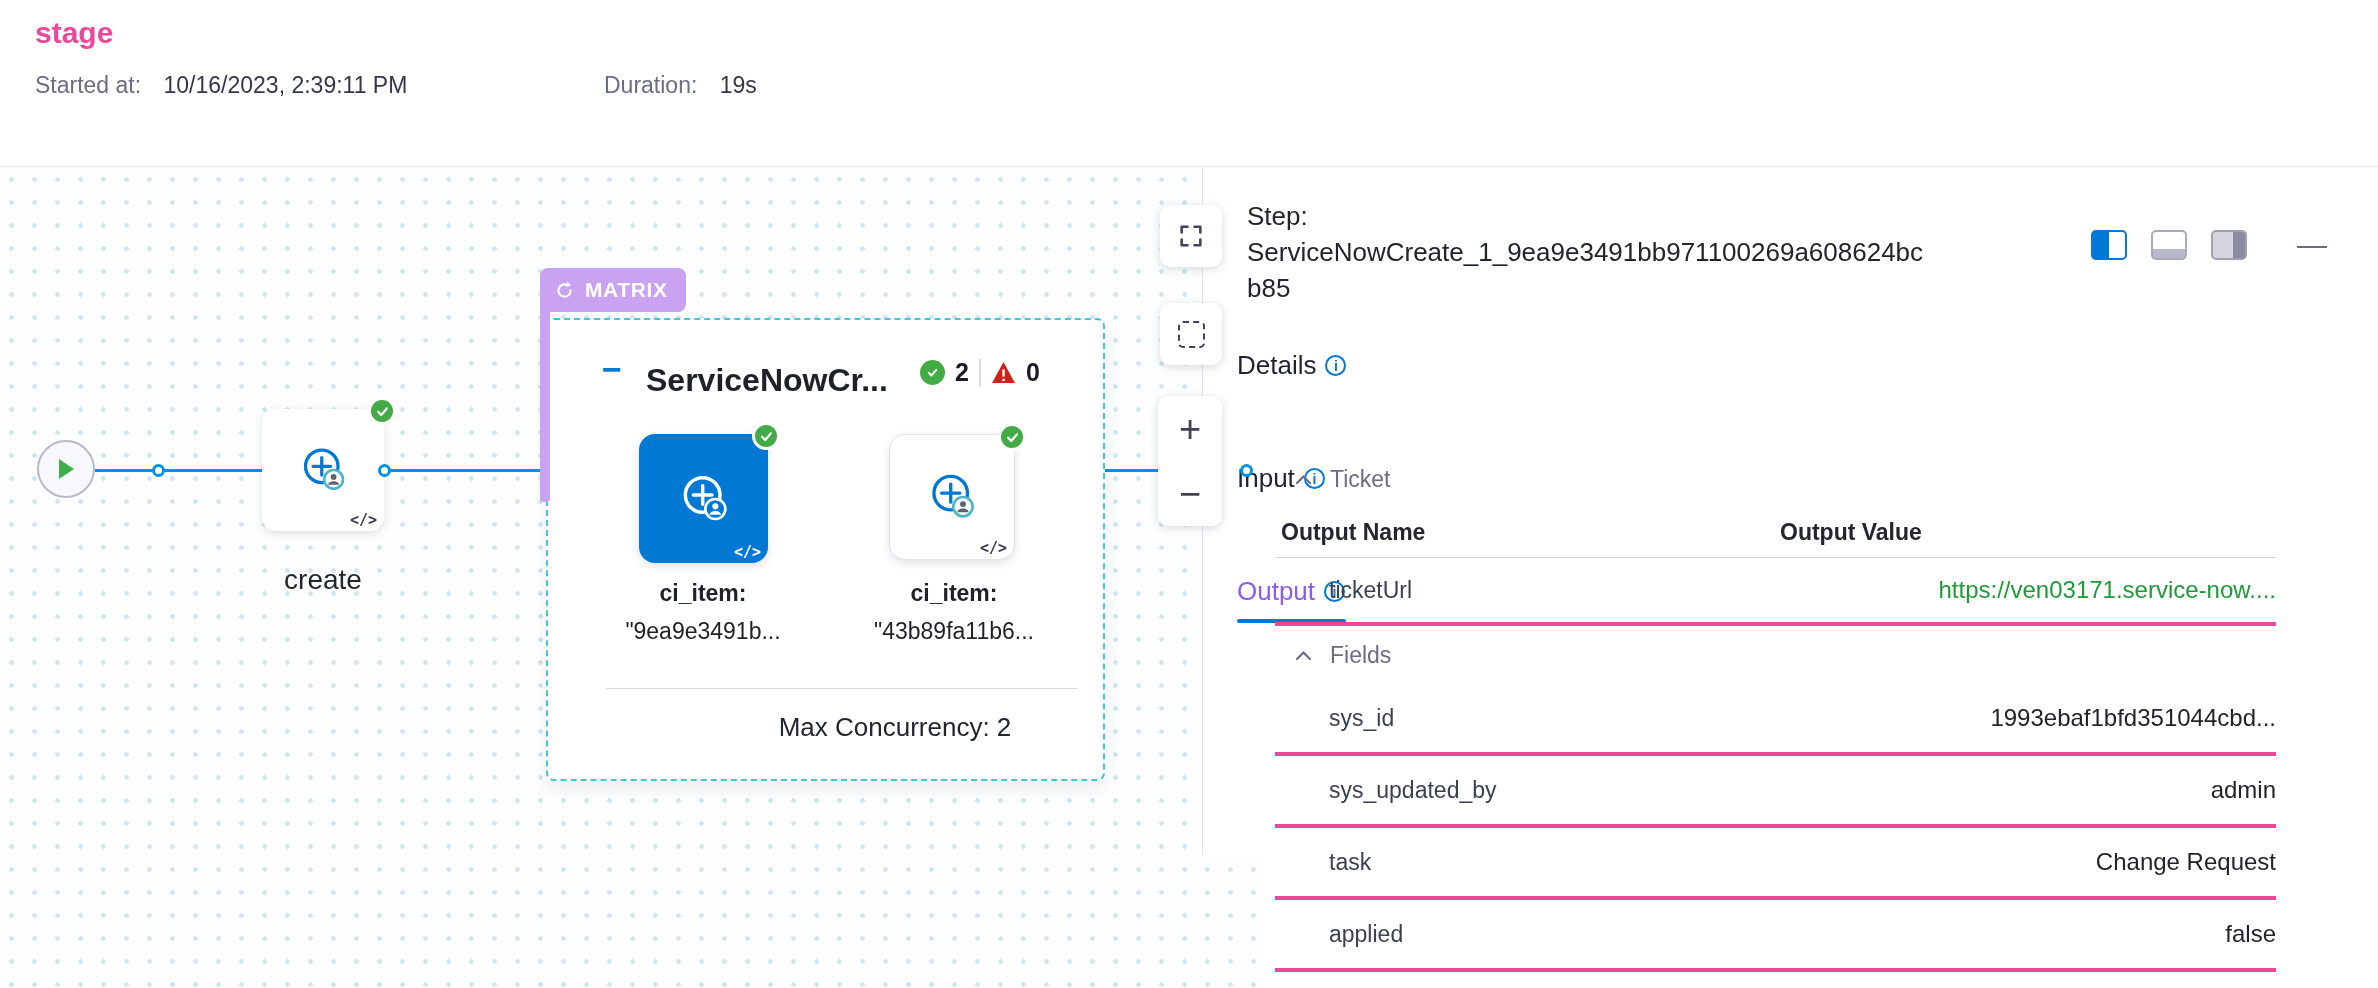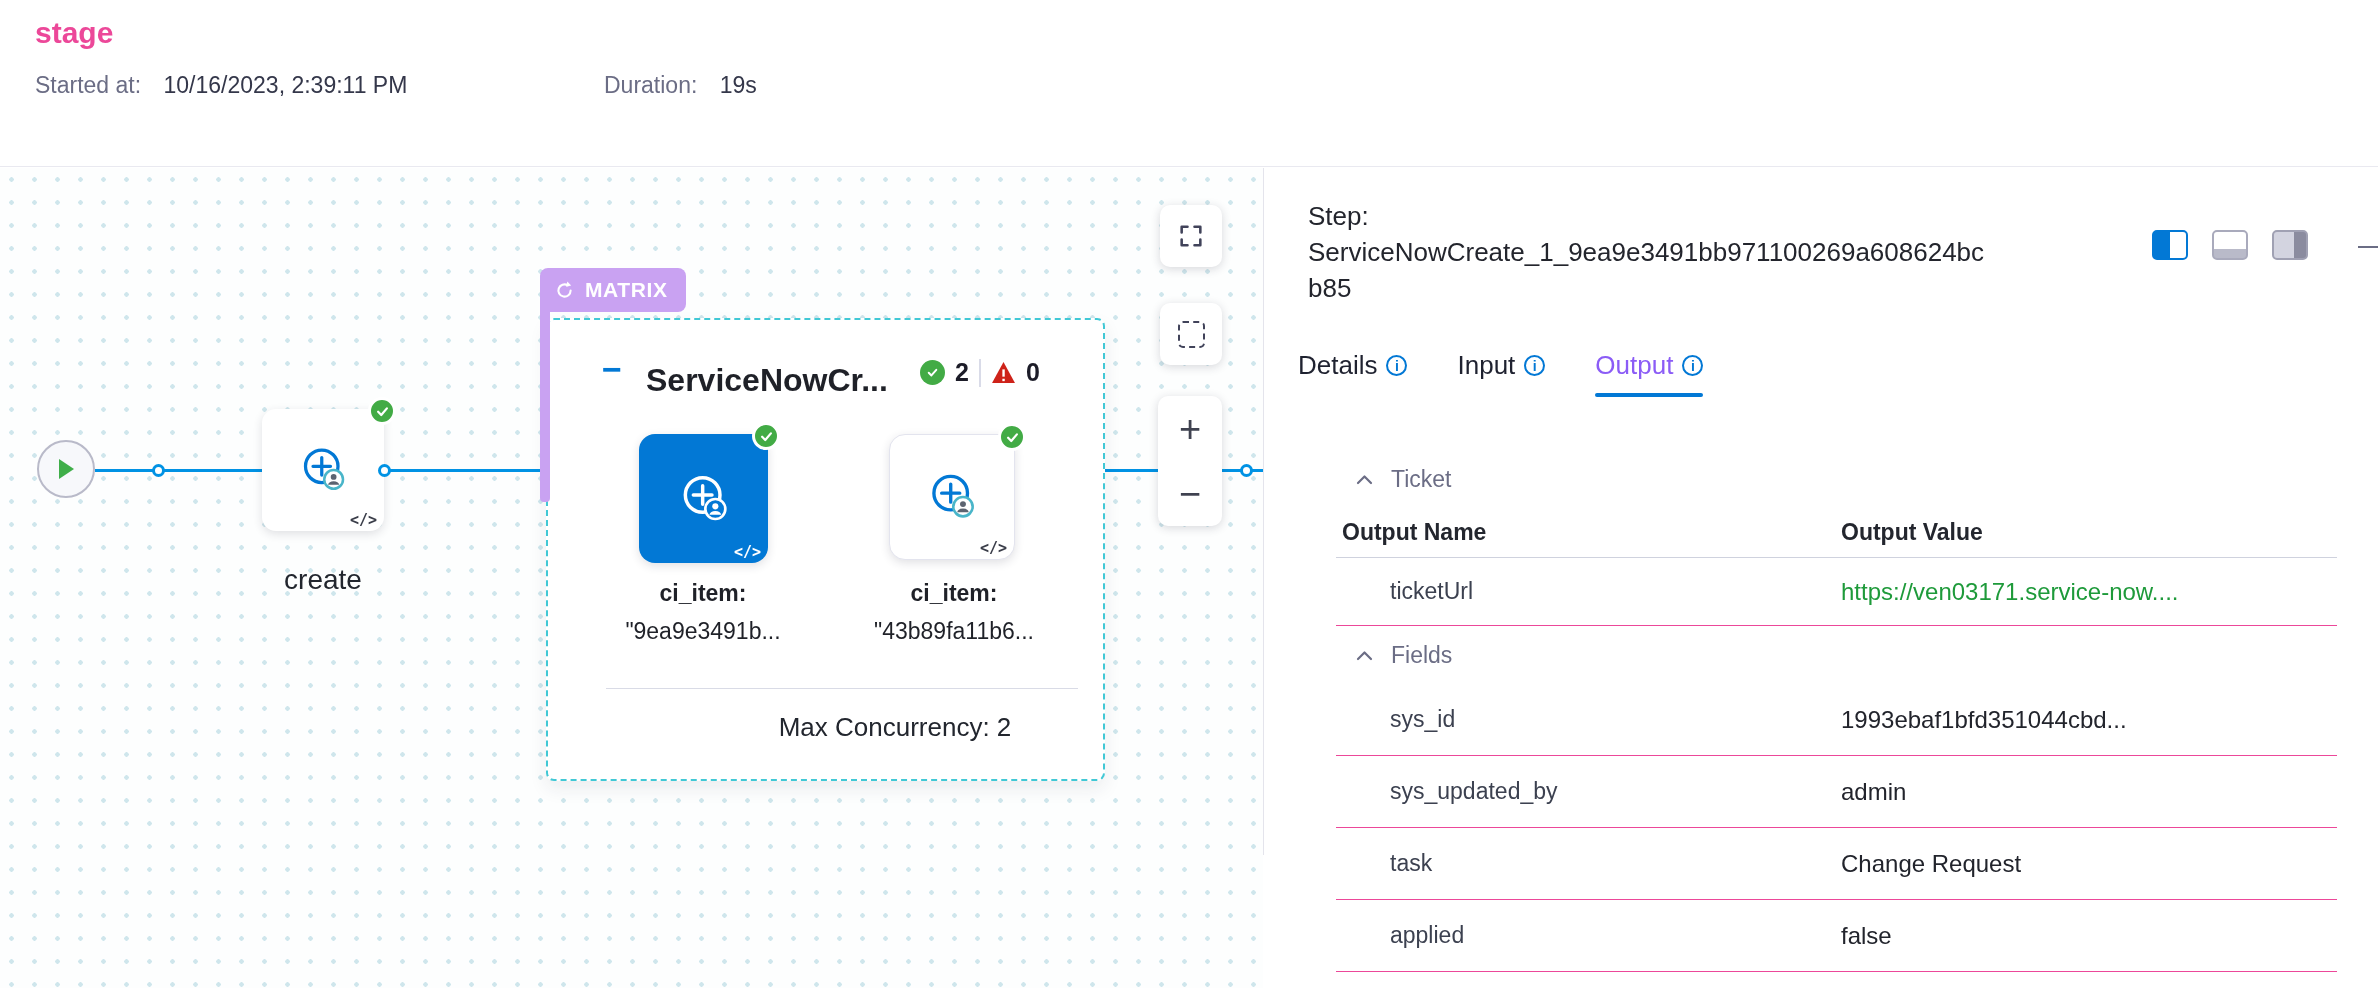--- a/index.html
+++ b/index.html
@@ -83,52 +83,52 @@
   .btn-fullscreen { left:1160px; top:37px; }
   .btn-marquee { left:1160px; top:135px; }
   .marquee-square { width:27px; height:27px; border:2px dashed #41435a; border-radius:5px; }
   .zoom-panel { position:absolute; left:1158px; top:228px; width:64px; height:130px;
     background:#fff; border-radius:10px; box-shadow:0 2px 10px rgba(40,41,61,.18);
     display:flex; flex-direction:column; z-index:4; }
   .zoom-btn { flex:1; display:flex; align-items:center; justify-content:center;
     font-size:38px; color:#3f4250; cursor:pointer; line-height:1; }
 
   
-  .panel { position:absolute; left:1263px; top:168px; width:1115px; height:687px;
+  .panel { position:absolute; left:1202px; top:168px; width:1115px; height:687px;
     background:#fff; border-left:1px solid #e4e4ec; }
   .step-head { position:absolute; left:44px; top:30px; width:690px;
     font-size:26px; line-height:36px; color:#23252d; }
   .step-name { word-break:break-all; }
 
   .panel-icons { position:absolute; left:888px; top:62px; display:flex; gap:24px; align-items:center; }
   .ic { width:36px; height:30px; border-radius:5px; cursor:pointer; }
   .ic-split { border:2px solid #0278d5; background:linear-gradient(to right,#0278d5 50%,#fff 50%); }
   .ic-bottom { border:2px solid #a9aabc; background:linear-gradient(to top,#b9bac9 34%,#fff 34%); }
   .ic-right { border:2px solid #a0a1b3; background:linear-gradient(to left,#8b8c9f 36%,#d3d4e0 36%); }
   .ic-min { font-size:30px; color:#6b6d85; margin-left:26px; cursor:pointer; line-height:1; }
 
-  .tabs { position:absolute; left:34px; top:182px; display:flex; gap:50px; }
+  .tabs { position:absolute; left:34px; top:182px; display:flex; gap:66px;flex-direction:column; }
   .tab { display:flex; align-items:center; gap:9px; font-size:26px; color:#1f2230;
     padding-bottom:16px; position:relative; cursor:pointer; }
   .tab.active { color:#8b5cf6;text-align:right; }
   .tab.active::after { content:""; position:absolute; left:0; right:0; bottom:0;
     height:4px; background:#0278d5; border-radius:2px; }
   .info { width:21px; height:21px; border:2px solid #0278d5; border-radius:50%;
     color:#0278d5; font-size:14px; font-weight:700; display:inline-flex;
     align-items:center; justify-content:center; }
   .info::before { content:"i"; }
 
   .otable { position:absolute; left:72px; top:282px; width:1001px; font-size:23px; }
   .orow { display:flex; align-items:center; }
   .ohead { height:50px; border-bottom:1px solid #cfd2de; font-weight:700; color:#23262e; }
   .ohead .c1 { padding-left:6px; }
   .c1 { flex:0 0 505px; }
   .sec-row { height:58px; color:#6b6d85; }
   .sec-row .chev { margin-left:20px; margin-right:18px; cursor:pointer; display:inline-flex; }
-  .data-row { border-bottom:1px solid #ec4899; color:#3c4150; }
+  .data-row { border-bottom:4px solid #ec4899; color:#3c4150;justify-content:space-between; }
   .data-row .c1 { padding-left:54px; }
   .row-ticket { height:68px; }
   .row-field { height:72px; }
   .data-row .c2 { color:#22242c; font-size:24px; }
   a.green-link { color:#1e9a3a; text-decoration:none; font-size:24px; }
 </style>
 </head>
 <body>
 
 <div class="top-header">

